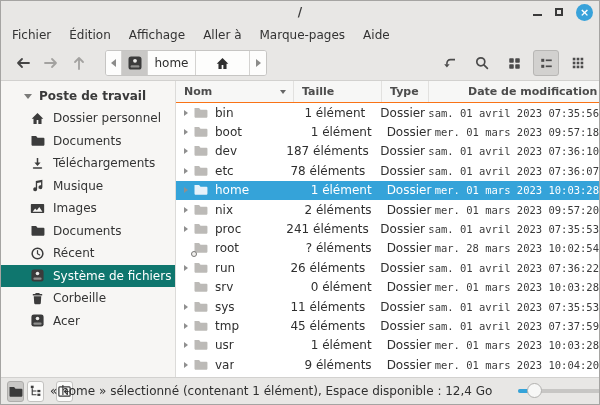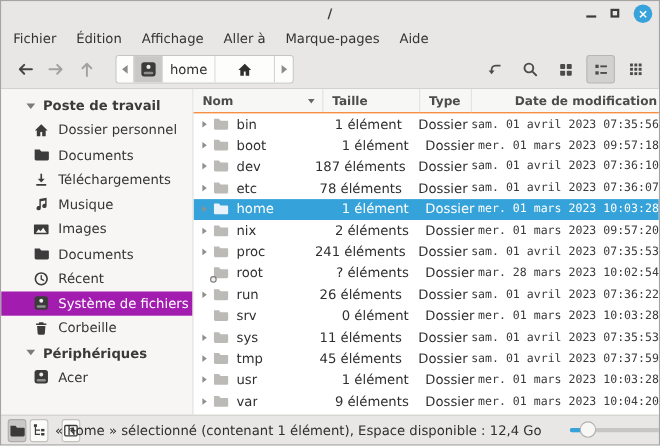--- a/index.html
+++ b/index.html
@@ -32,21 +32,21 @@
   .tri-l{width:0;height:0;border-right:5px solid #8b8b89;border-top:4px solid transparent;border-bottom:4px solid transparent;}
   .tri-r{width:0;height:0;border-left:5px solid #8b8b89;border-top:4px solid transparent;border-bottom:4px solid transparent;}
   .tb-spacer{flex:1;}
   .tb-icon{width:26px;height:26px;display:flex;align-items:center;justify-content:center;color:#4b4b4b;margin-left:6px;}
   .tb-icon.pressed{background:#d2d1cf;border:1px solid #b7b6b4;border-radius:3px;}
   
   .content{flex:1;display:flex;min-height:0;}
   .sidebar{width:175px;background:#f7f6f4;border-right:1px solid #dcdbd9;padding-top:4px;overflow:hidden;flex:0 0 auto;}
   .side-section{height:22px;display:flex;align-items:center;gap:7px;padding-left:23px;font-weight:bold;color:#3a3a3a;}
   .side-item{height:22.5px;display:flex;align-items:center;gap:8px;padding-left:28px;color:#343434;}
-  .side-item.selected{background:#a21caf;color:#fff;}
+  .side-item.selected{background:#0f766e;color:#fff;}
   .side-item .icn{width:16px;height:16px;flex:0 0 auto;display:flex;align-items:center;justify-content:center;color:#3c3c3c;}
   .tri-down{width:0;height:0;border-top:5px solid #7b7b79;border-left:4px solid transparent;border-right:4px solid transparent;}
   
   .main{flex:1;background:#fff;display:flex;flex-direction:column;min-width:0;}
   .listheader{height:22px;background:#f7f7f6;border-bottom:1px solid #f97316;display:flex;flex:0 0 auto;font-size:11px;font-weight:bold;color:#4c4c4c;}
   .hcell{display:flex;align-items:center;border-right:1px solid #e2e1df;padding-left:8px;position:relative;}
   .hcell.h-name{width:118px;}
   .hcell.h-size{width:88px;}
   .hcell.h-type{width:47px;}
   .hcell.h-date{flex:1;border-right:none;margin-left:31px;}
@@ -288,24 +288,20 @@
         </div>
         <div class="side-item">
           <span class="icn">
             <svg width="15" height="15" viewBox="0 0 16 16">
               <path d="M6 2.2h4l.4 1.1H13v1.4H3V3.3h2.6z" fill="currentColor"></path>
               <path d="M4 5.7h8l-.5 7.4c-.1.6-.6 1-1.2 1H5.7c-.6 0-1.1-.4-1.2-1z" fill="currentColor"></path>
             </svg>
           </span>
           <span>Corbeille</span>
         </div>
-        <div class="side-section">
-          <span class="tri-down"></span>
-          <span>Périphériques</span>
-        </div>
         <div class="side-item">
           <span class="icn">
             <svg width="15" height="15" viewBox="0 0 16 16">
               <rect x="1.5" y="1.5" width="13" height="13" rx="2.6" fill="#3b3b3b"></rect>
               <circle cx="8" cy="5.8" r="1.9" fill="#ececea"></circle>
               <rect x="3.6" y="10.2" width="8.8" height="2.4" rx="1.2" fill="#8f8f8d"></rect>
             </svg>
           </span>
           <span>Acer</span>
         </div>

